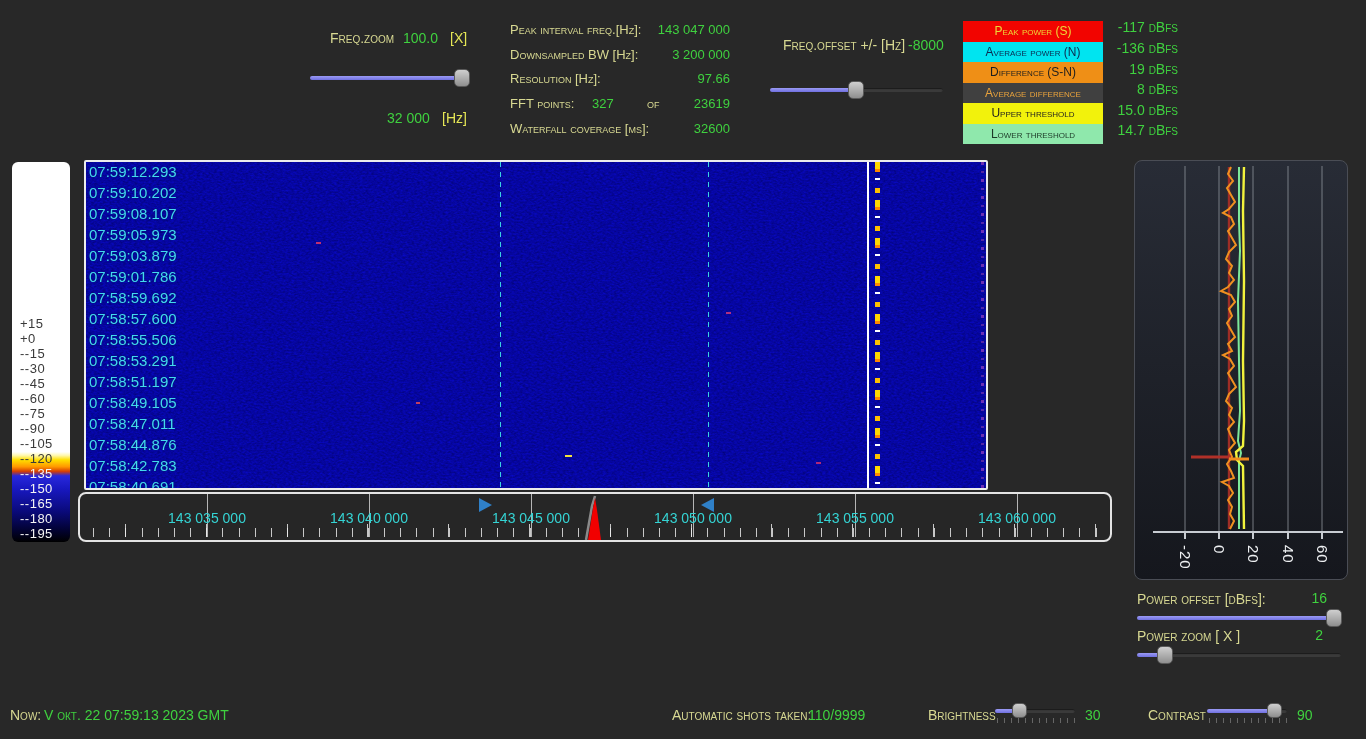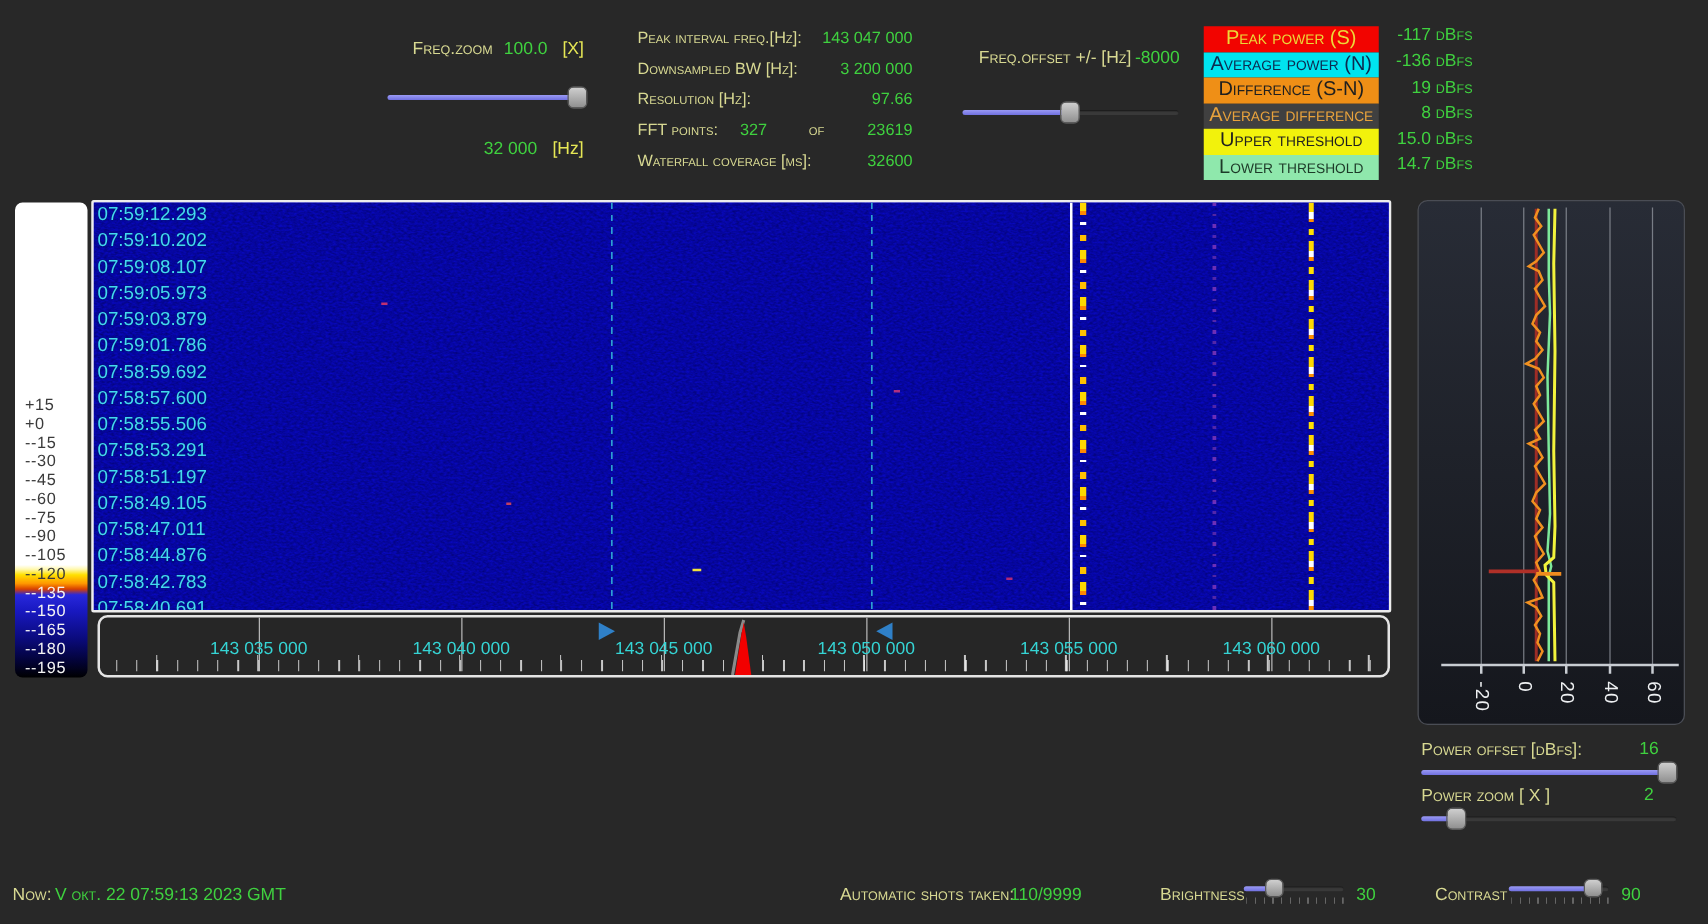--- a/index.html
+++ b/index.html
@@ -37,38 +37,38 @@
 
   
   .stat-row { position:absolute; left:510px; width:220px; height:16px; font-size:13px; }
   .stat-row .s-lbl { position:absolute; left:0; }
   .stat-row .s-val { position:absolute; right:0; }
 
   .legend { position:absolute; left:963px; top:21px; width:140px; }
   .legend-btn {
     width:140px; height:20.5px; border:none; display:block;
     font-family:"Liberation Sans", sans-serif;
-    font-size:16px; font-variant:small-caps; text-align:center; line-height:20.5px;
+    font-size:12px; font-variant:small-caps; text-align:center; line-height:20.5px;
     cursor:pointer;
   }
   .legend-vals span { position:absolute; right:188px; font-size:14px; text-align:right; }
 
   
   #color-scale {
     position:absolute; left:12px; top:162px; width:58px; height:380px; border-radius:6px;
     background:linear-gradient(180deg,
       #ffffff 0%, #ffffff 76.3%, #fff8b0 77.2%, #ffe000 78.4%, #ff9800 80.2%,
       #d84000 81.4%, #2828dc 82.6%, #1818c0 86%, #0a0a7a 92%, #020230 97%, #000000 100%);
   }
   #color-scale span { position:absolute; left:8px; font-size:13px; letter-spacing:0.5px; }
   #color-scale .dark { color:#3a3a3a; }
   #color-scale .light { color:#f4f4f4; }
 
   #waterfall {
-    position:absolute; left:73px; top:160px; width:1040px; height:330px;
+    position:absolute; left:84px; top:160px; width:904px; height:330px;
     border:2px solid #ececec; border-radius:2px; background:#0909c4; overflow:hidden;
   }
   #waterfall .ts {
     position:absolute; left:3px; width:120px; font-size:15px; color:#43d9ee;
     text-shadow:0 0 2px #002060; white-space:nowrap;
   }
   .wf-line { position:absolute; top:0; bottom:0; }
   .wf-dashed { width:1px; background:repeating-linear-gradient(180deg,#39d2e2 0 5px,transparent 5px 10px); }
   .wf-speck { position:absolute; height:2px; }
 

